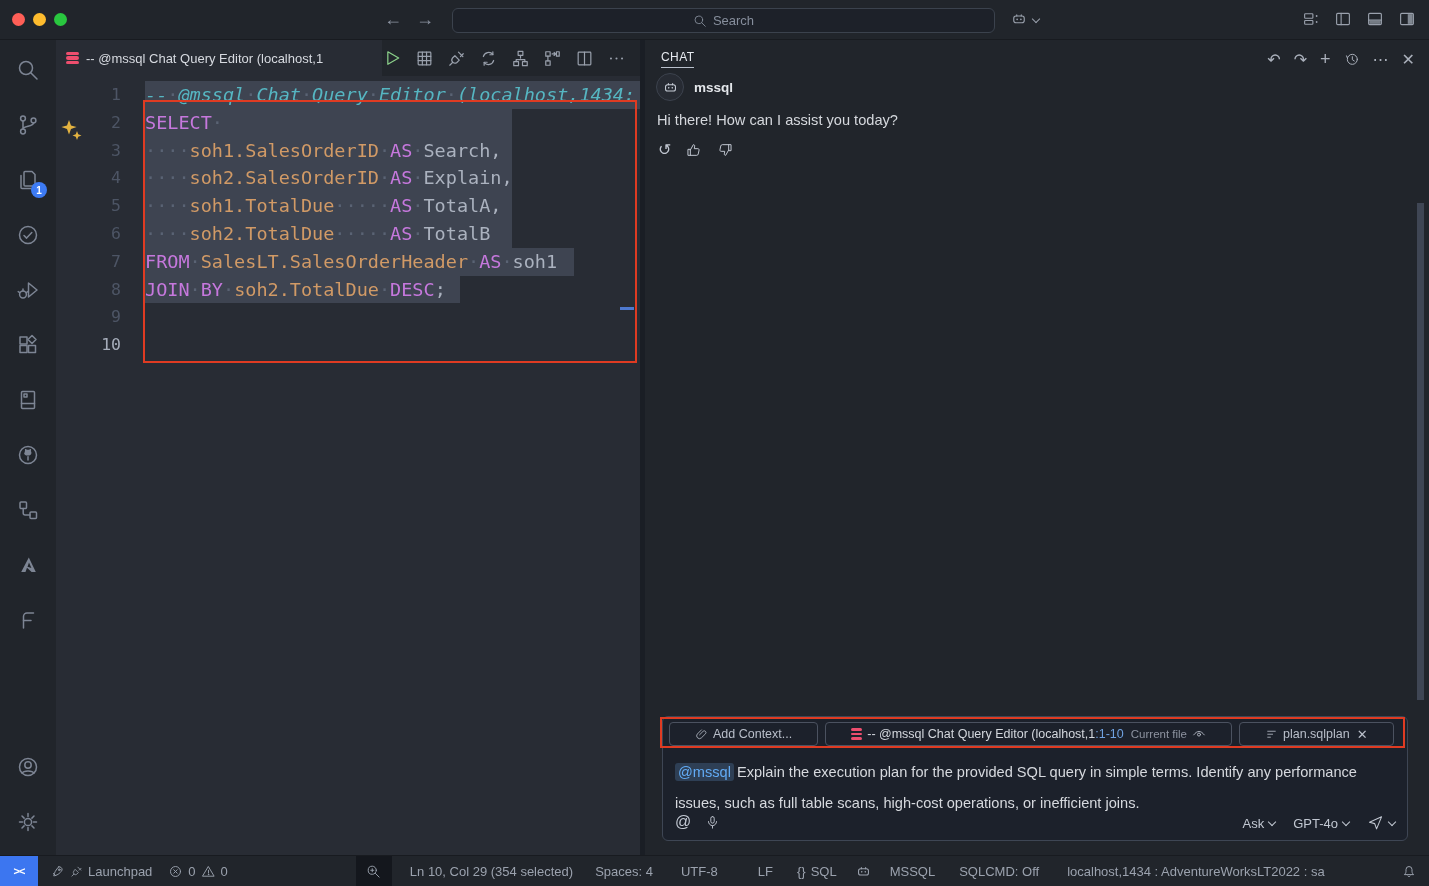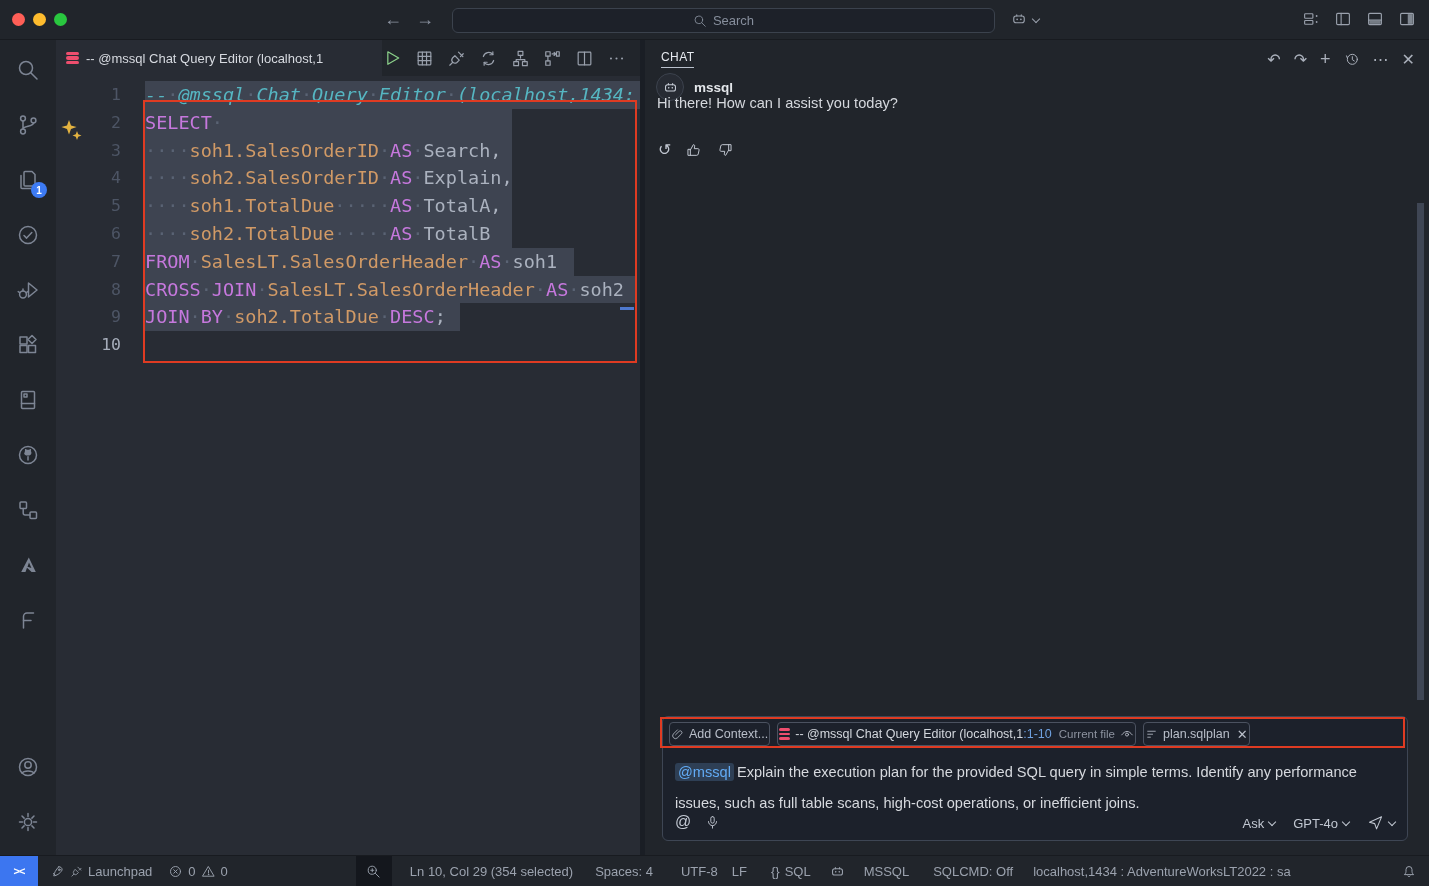--- a/index.html
+++ b/index.html
@@ -68,30 +68,30 @@
   
   .chat-header{position:absolute;left:0;top:0;right:0;height:38px;display:flex;align-items:center}
   .chat-tab{margin-left:16px;font-size:12px;letter-spacing:.4px;color:#e7eaf0;
             padding-bottom:3px;border-bottom:1.5px solid #b9c0cc}
   .chat-actions{margin-left:auto;display:flex;gap:13px;margin-right:14px;color:#aab0bb;
                 font-size:16px;align-items:center}
   .msg-head{position:absolute;left:11px;top:33px;display:flex;align-items:center;gap:10px}
   .avatar{width:28px;height:28px;border-radius:50%;background:#272b33;border:1px solid #3c424d;
           display:flex;align-items:center;justify-content:center;color:#c6ccd6}
   .msg-author{font-size:13.5px;font-weight:bold;color:#e3e6ea}
-  .msg-text{position:absolute;left:12px;top:55px;font-size:14.6px;color:#d5d8dd}
+  .msg-text{position:absolute;left:12px;top:72px;font-size:14.6px;color:#d5d8dd}
   .msg-actions{position:absolute;left:13px;top:100px;display:flex;gap:15px;color:#c0c6d0;
                font-size:16px;align-items:center}
   .chat-scrollbar{position:absolute;right:5px;top:163px;width:7px;height:497px;background:#3f4654}
   
   .input-box{position:absolute;left:17px;top:676px;width:746px;height:125px;border-radius:6px;
              background:#1c212b;border:1px solid #3e4654}
   .chips{position:absolute;left:6px;top:5px;display:flex;gap:7px;align-items:center}
   .chip{height:24px;border:1px solid #4b5260;border-radius:4px;display:flex;align-items:center;
-        gap:5px;padding:0 1px;font-size:12.5px;color:#b9bfca;white-space:nowrap}
+        gap:5px;padding:0 25px;font-size:12.5px;color:#b9bfca;white-space:nowrap}
   .chip .title{color:#d3d7dd}
   .chip .range{color:var(--range)}
   .chip .note{color:#8d93a0;font-size:11.5px;margin-left:2px}
   .chip .db-icon i{width:11px;height:2.8px}
   .input-text{position:absolute;left:12px;top:40px;width:722px;font-size:14.6px;
               line-height:31px;color:#d6d9de}
   .mention{background:#2e3f55;color:var(--mention);border-radius:3px;padding:1px 3px;margin-right:3px}
   .input-controls{position:absolute;left:12px;right:12px;bottom:9px;display:flex;
                   align-items:center;color:#c2c8d2}
   .ic-left{display:flex;gap:14px;align-items:center;font-size:16px}
@@ -326,21 +326,20 @@
           <div class="ln active">10</div>
         </div>
       <div class="code">
           <div class="code-line"><span class="selbg" style="width: 100%;"></span><span class="tok cm">--</span><span class="tok ws">·</span><span class="tok cm">@mssql</span><span class="tok ws">·</span><span class="tok cm">Chat</span><span class="tok ws">·</span><span class="tok cm">Query</span><span class="tok ws">·</span><span class="tok cm">Editor</span><span class="tok ws">·</span><span class="tok cm">(localhost,1434:</span></div>
           <div class="code-line"><span class="selbg" style="width: 367.29px;"></span><span class="tok kw">SELECT</span><span class="tok ws">·</span></div>
           <div class="code-line"><span class="selbg" style="width: 367.29px;"></span><span class="tok ws">····</span><span class="tok id">soh1.SalesOrderID</span><span class="tok ws">·</span><span class="tok kw">AS</span><span class="tok ws">·</span><span class="tok tx">Search,</span></div>
           <div class="code-line"><span class="selbg" style="width: 367.29px;"></span><span class="tok ws">····</span><span class="tok id">soh2.SalesOrderID</span><span class="tok ws">·</span><span class="tok kw">AS</span><span class="tok ws">·</span><span class="tok tx">Explain,</span></div>
           <div class="code-line"><span class="selbg" style="width: 367.29px;"></span><span class="tok ws">····</span><span class="tok id">soh1.TotalDue</span><span class="tok ws">·····</span><span class="tok kw">AS</span><span class="tok ws">·</span><span class="tok tx">TotalA,</span></div>
           <div class="code-line"><span class="selbg" style="width: 367.29px;"></span><span class="tok ws">····</span><span class="tok id">soh2.TotalDue</span><span class="tok ws">·····</span><span class="tok kw">AS</span><span class="tok ws">·</span><span class="tok tx">TotalB</span></div>
           <div class="code-line"><span class="selbg" style="width: 428.505px;"></span><span class="tok kw">FROM</span><span class="tok ws">·</span><span class="tok id">SalesLT.SalesOrderHeader</span><span class="tok ws">·</span><span class="tok kw">AS</span><span class="tok ws">·</span><span class="tok tx">soh1</span></div>
-          <div class="code-line"><span class="selbg" style="width: 489.72px;"></span><span class="tok kw">CROSS</span><span class="tok ws">·</span><span class="tok kw">JOIN</span><span class="tok ws">·</span><span class="tok id">SalesLT.SalesOrderHeader</span><span class="tok ws">·</span><span class="tok kw">AS</span><span class="tok ws">·</span><span class="tok tx">soh2</span></div>
           <div class="code-line"><span class="selbg" style="width: 314.979px;"></span><span class="tok kw">JOIN</span><span class="tok ws">·</span><span class="tok kw">BY</span><span class="tok ws">·</span><span class="tok id">soh2.TotalDue</span><span class="tok ws">·</span><span class="tok kw">DESC</span><span class="tok tx">;</span></div>
         </div>
       <div class="cursor-dash"></div>
     </div>
   </div>
   <div class="divider"></div>
 
   <div class="chat-panel">
     <div class="chat-header">
       <span class="chat-tab">CHAT</span>
@@ -465,36 +464,36 @@
     </div>
     <div class="sb-zoom" style="margin-left:128px">
       <svg class="ic" width="15" height="15" viewBox="0 0 24 24">
           <circle cx="10" cy="10" r="6.5"></circle>
           <path d="M15 15l6 6M10 7.5v5M7.5 10h5"></path>
         </svg>
     </div>
     <span style="margin-left:18px">Ln 10, Col 29 (354 selected)</span>
     <span style="margin-left:22px">Spaces: 4</span>
     <span style="margin-left:28px">UTF-8</span>
-    <span style="margin-left:14px">LF</span>
+    <span style="margin-left:40px">LF</span>
     <span class="sb-item" style="margin-left:24px">
       <span>{}</span>
       <span>SQL</span>
     </span>
     <span style="margin-left:18px;display:flex">
       <svg class="ic" width="17" height="17" viewBox="0 0 24 24">
           <rect x="5" y="8" width="14" height="9" rx="3"></rect>
           <circle cx="9.5" cy="12.5" r="1.1" fill="currentColor" stroke="none"></circle>
           <circle cx="14.5" cy="12.5" r="1.1" fill="currentColor" stroke="none"></circle>
           <path d="M9 8V6.5M15 8V6.5"></path>
         </svg>
     </span>
     <span style="margin-left:18px">MSSQL</span>
     <span style="margin-left:24px">SQLCMD: Off</span>
-    <span style="margin-left:20px">localhost,1434 : AdventureWorksLT2022 : sa</span>
+    <span style="margin-left:28px">localhost,1434 : AdventureWorksLT2022 : sa</span>
     <span style="margin-left:auto;margin-right:12px;display:flex">
       <svg class="ic" width="16" height="16" viewBox="0 0 24 24">
           <path d="M5.5 17c1.2-1.2 2-2.3 2-4.5V9.8a4.5 4.5 0 019 0v2.7c0 2.2.8 3.3 2 4.5z"></path>
           <path d="M10.4 19.5a1.8 1.8 0 003.2 0"></path>
         </svg>
     </span>
   </div>
 
   <div class="annot annot-code"></div>
   <div class="annot annot-chips"></div>

